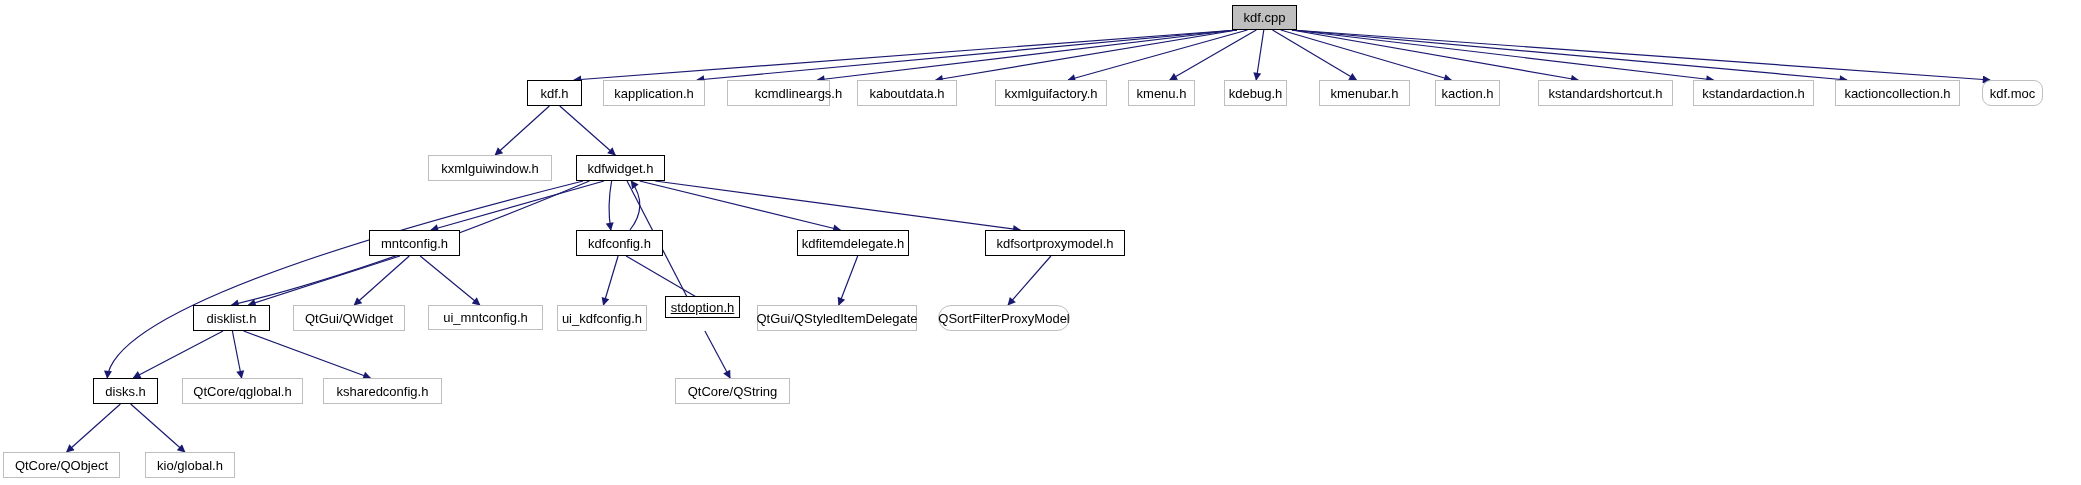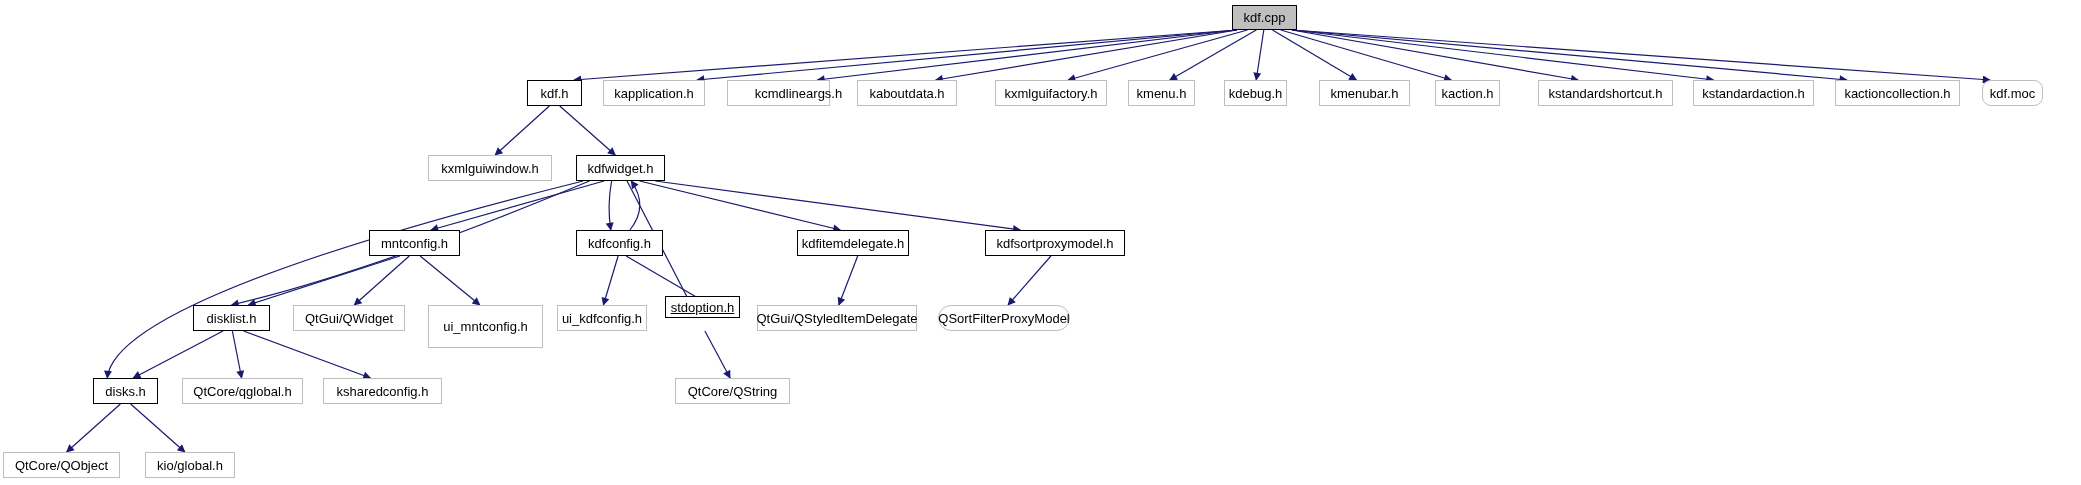--- a/index.html
+++ b/index.html
@@ -78,21 +78,21 @@
       <div class="node leaf" style="left: 1835px; top: 80px; width: 125px; height: 26px;">kactioncollection.h</div>
       <div class="node leaf" style="left: 1982px; top: 80px; width: 61px; height: 26px; border-radius: 9px;">kdf.moc</div>
       <div class="node leaf" style="left: 428px; top: 155px; width: 124px; height: 26px;">kxmlguiwindow.h</div>
       <div class="node linked" style="left: 576px; top: 155px; width: 89px; height: 26px;">kdfwidget.h</div>
       <div class="node linked" style="left: 369px; top: 230px; width: 91px; height: 26px;">mntconfig.h</div>
       <div class="node linked" style="left: 576px; top: 230px; width: 87px; height: 26px;">kdfconfig.h</div>
       <div class="node linked" style="left: 797px; top: 230px; width: 112px; height: 26px;">kdfitemdelegate.h</div>
       <div class="node linked" style="left: 985px; top: 230px; width: 140px; height: 26px;">kdfsortproxymodel.h</div>
       <div class="node linked" style="left: 193px; top: 305px; width: 77px; height: 26px;">disklist.h</div>
       <div class="node leaf" style="left: 293px; top: 305px; width: 112px; height: 26px;">QtGui/QWidget</div>
-      <div class="node leaf" style="left: 428px; top: 305px; width: 115px; height: 43px;">ui_mntconfig.h</div>
+      <div class="node leaf" style="left: 428px; top: 305px; width: 115px; height: 25px;">ui_mntconfig.h</div>
       <div class="node leaf" style="left: 557px; top: 305px; width: 90px; height: 26px;">ui_kdfconfig.h</div>
       <div class="node linked" style="left: 665px; top: 296px; width: 75px; height: 22px; text-decoration: underline;">stdoption.h</div>
       <div class="node leaf" style="left: 757px; top: 305px; width: 160px; height: 26px;">QtGui/QStyledItemDelegate</div>
       <div class="node leaf" style="left: 938px; top: 305px; width: 132px; height: 26px; border-radius: 13px;">QSortFilterProxyModel</div>
       <div class="node linked" style="left: 93px; top: 378px; width: 65px; height: 26px;">disks.h</div>
       <div class="node leaf" style="left: 182px; top: 378px; width: 121px; height: 26px;">QtCore/qglobal.h</div>
       <div class="node leaf" style="left: 323px; top: 378px; width: 119px; height: 26px;">ksharedconfig.h</div>
       <div class="node leaf" style="left: 675px; top: 378px; width: 115px; height: 26px;">QtCore/QString</div>
       <div class="node leaf" style="left: 3px; top: 452px; width: 117px; height: 26px;">QtCore/QObject</div>
       <div class="node leaf" style="left: 145px; top: 452px; width: 90px; height: 26px;">kio/global.h</div>

